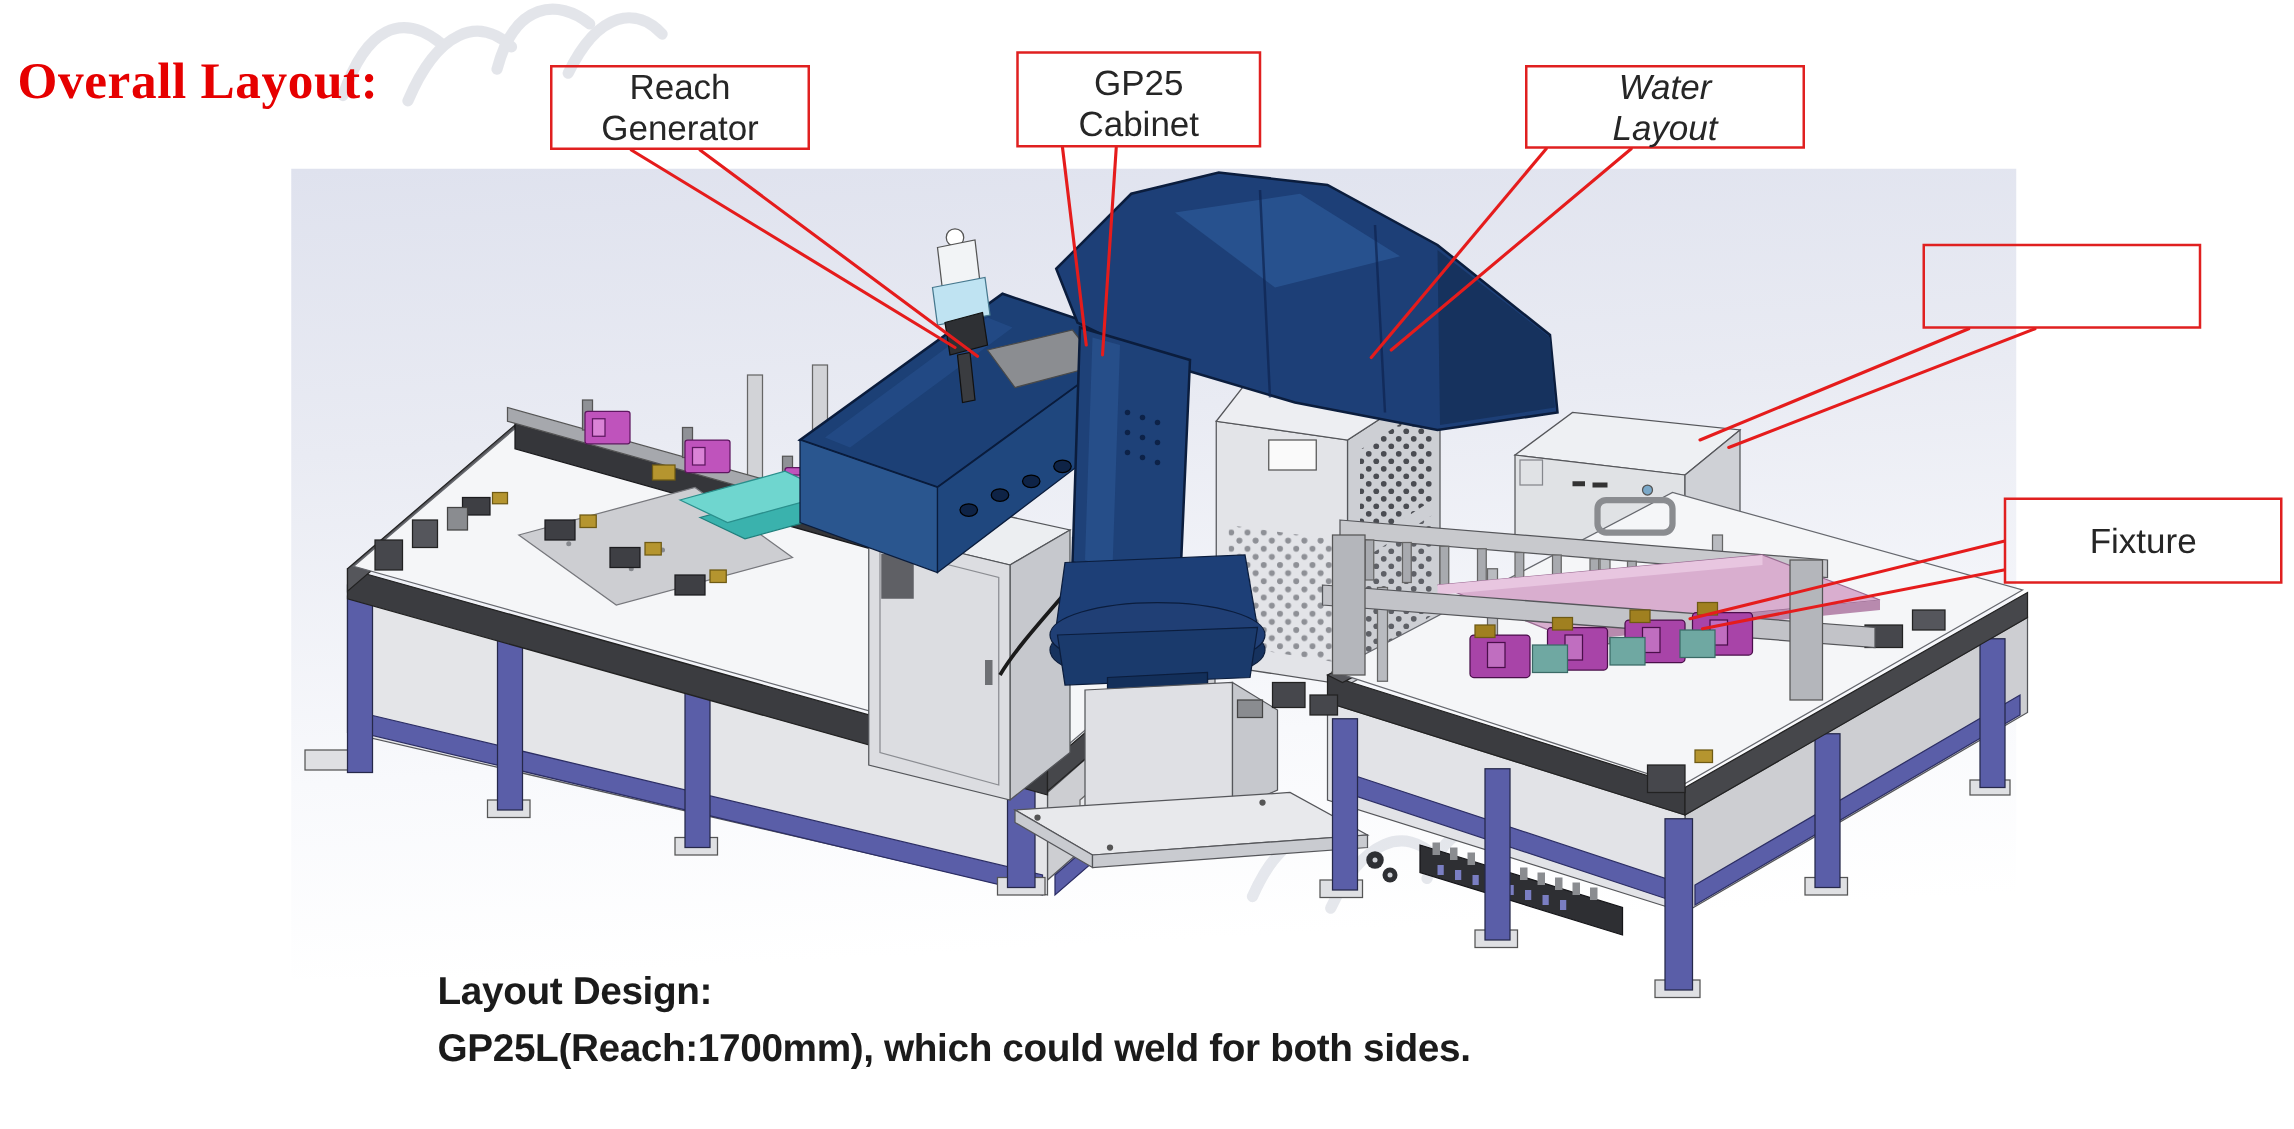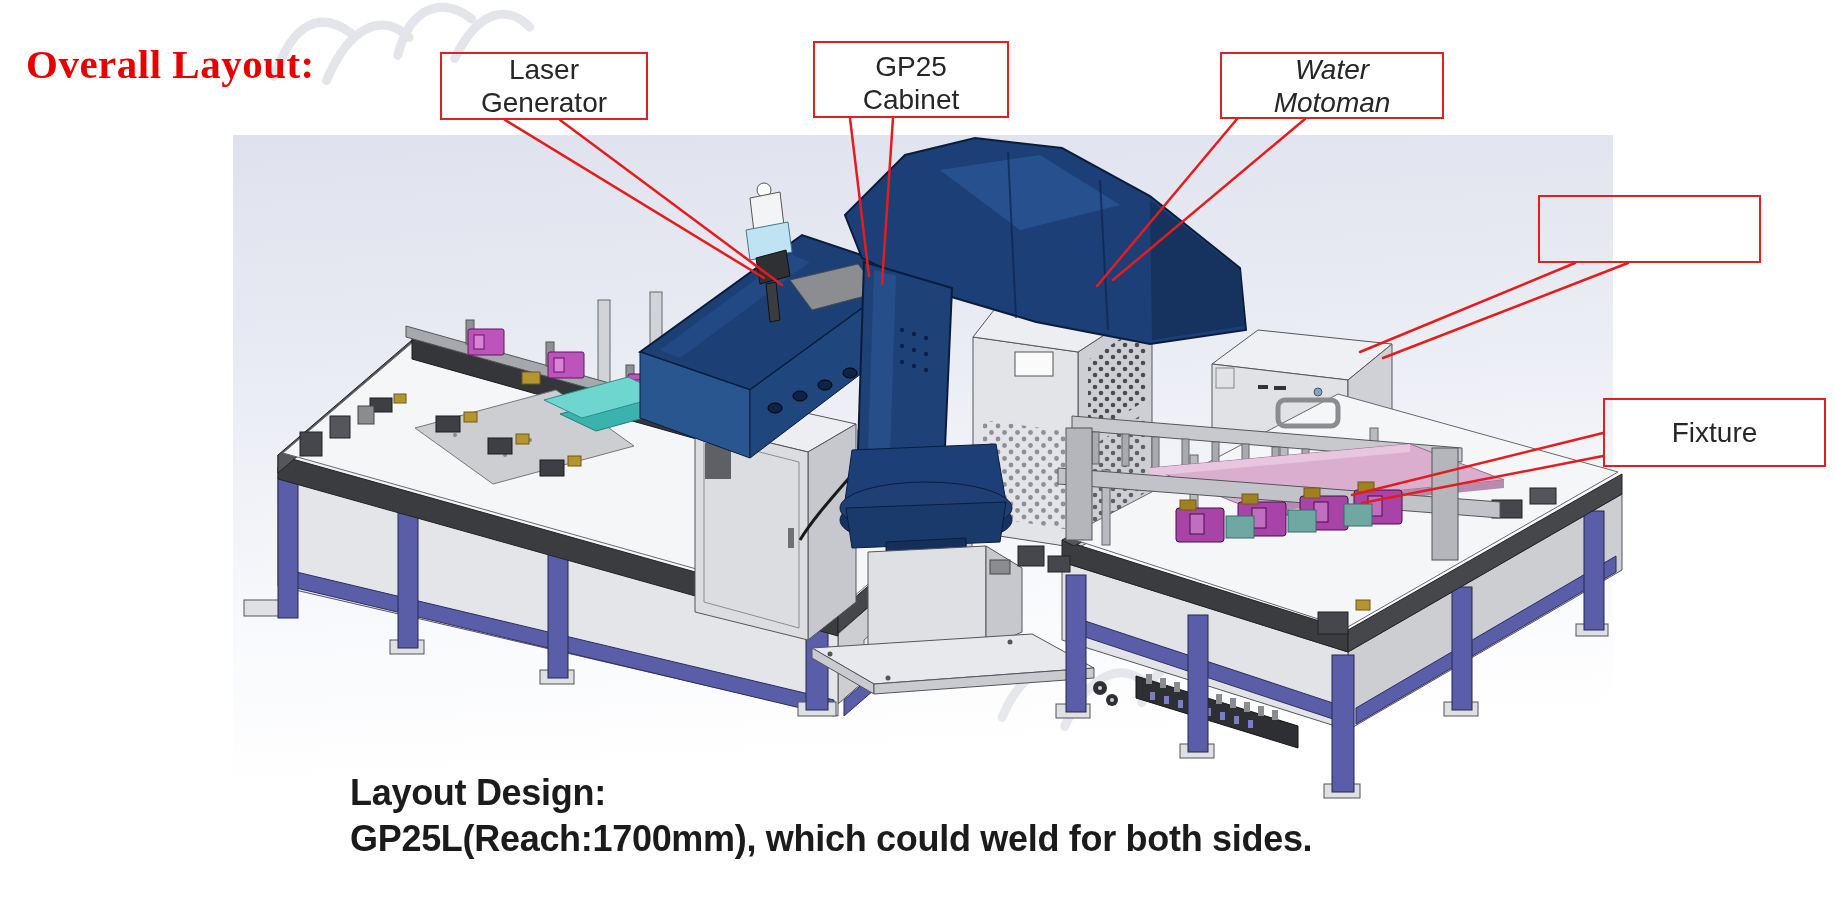--- a/index.html
+++ b/index.html
@@ -1,30 +1,30 @@
 <!DOCTYPE html>
 <html><head>
 <meta charset="utf-8">
 <style>
   html,body{margin:0;padding:0;background:#ffffff;}
   .stage{position:relative;width:1835px;height:903px;background:#ffffff;overflow:hidden;
          font-family:"Liberation Sans", sans-serif;}
   .scene{position:absolute;left:0;top:0;}
   .page-title{position:absolute;left:14px;top:40px;font-family:"Liberation Serif", serif;
-        font-weight:bold;font-size:41px;color:#e60000;letter-spacing:.5px;white-space:nowrap;margin-left:12px;}
+        font-weight:bold;font-size:41px;color:#e60000;letter-spacing:.5px;white-space:nowrap;}
   .callout{position:absolute;border:2.5px solid #e02020;display:flex;flex-direction:column;
         justify-content:center;text-align:center;color:#262626;font-size:28px;line-height:33px;
         box-sizing:border-box;background:transparent;}
   .callout span{display:block;}
   #co-laser   {left:440px; top:52px;  width:208px; height:68px;}
   #co-gp25    {left:813px; top:41px;  width:196px; height:77px;justify-content:flex-end;}
   #co-chiller {left:1220px;top:52px;  width:224px; height:67px;font-style:italic;}
   #co-cabinet {left:1538px;top:195px; width:223px; height:68px;}
   #co-fixture {left:1603px;top:398px; width:223px; height:69px;}
-  .footer{position:absolute;left:350px;top:770px;color:#1b1b1b;font-size:36px;font-weight:bold;
+  .footer{position:absolute;left:350px;top:770px;color:#1b1b1b;font-size:31px;font-weight:bold;
         line-height:46px;letter-spacing:-0.3px;white-space:nowrap;}
 </style>
 </head>
 <body>
 
 <div class="stage">
 
 <svg class="scene" width="1835" height="903" viewBox="0 0 1835 903" xmlns="http://www.w3.org/2000/svg">
   <defs>
     <linearGradient id="bgGrad" x1="0" y1="0" x2="0.12" y2="1">
@@ -385,30 +385,30 @@
     <g>
       <path d="M1603,433 L1352,495"></path>
           <path d="M1603,456 L1362,503"></path>
     </g>
   </g>
 </svg>
 
 <div class="page-title">Overall Layout:</div>
 
 <div class="callout" id="co-laser">
-  <span>Laser</span>
+  <span>Reach</span>
   <span>Generator</span>
 </div>
 <div class="callout" id="co-gp25">
   <span>GP25</span>
   <span>Cabinet</span>
 </div>
 <div class="callout" id="co-chiller">
   <span>Water</span>
-  <span>Motoman</span>
+  <span>Layout</span>
 </div>
 <div class="callout" id="co-cabinet">
 </div>
 <div class="callout" id="co-fixture">
   <span>Fixture</span>
   <span></span>
 </div>
 
 <div class="footer">
   <div>Layout Design:</div>

